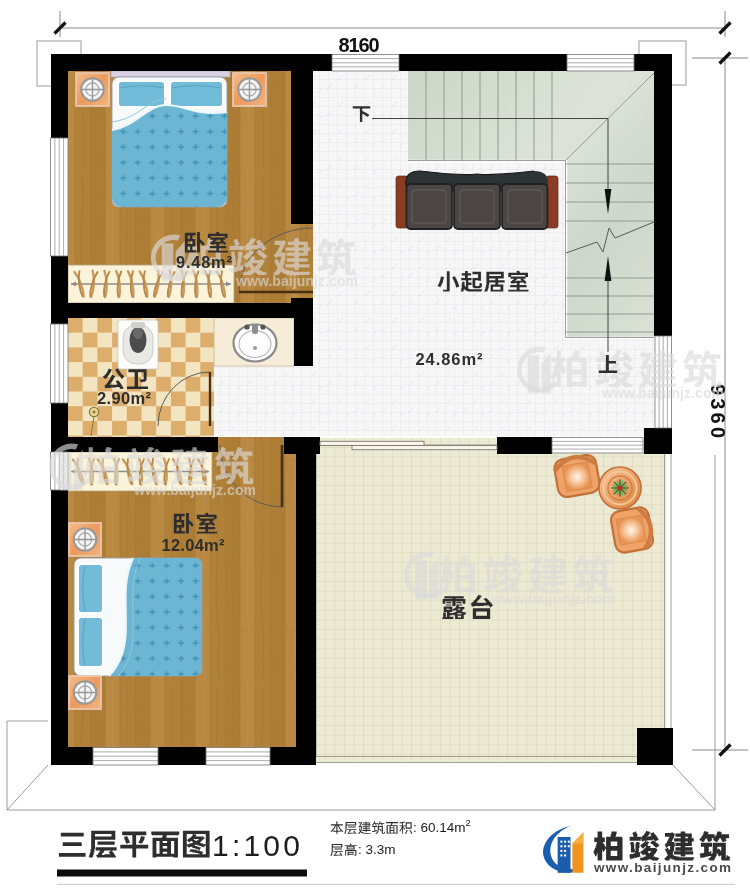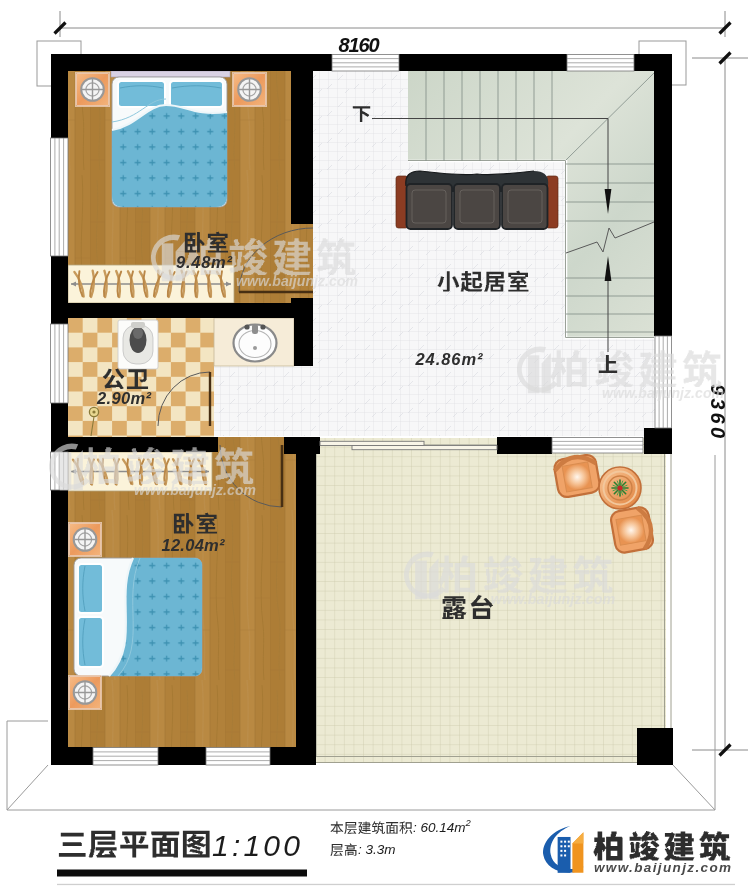--- a/index.html
+++ b/index.html
@@ -1,14 +1,14 @@
 <!DOCTYPE html>
 <html><head><meta charset="utf-8"><style>
 html,body{margin:0;padding:0;background:#fff;}
-#page{position:relative;width:748px;height:892px;overflow:hidden;font-family:"Liberation Sans",sans-serif;font-style:italic;}
+#page{position:relative;width:748px;height:892px;overflow:hidden;font-family:"Liberation Sans",sans-serif;}
 text{font-family:"Liberation Sans",sans-serif;}
 </style></head><body>
 <div id="page">
 <svg width="750" height="892" viewBox="0 0 750 892">
 <defs>
 
 <path id="b5367" d="M30 4h5v1h-5zM4 6h23v5h-23zM14 11h7v1h-7zM15 12h5v6h-5zM4 11h6v8h-6zM14 18h7v1h-7zM30 5h6v15h-6zM30 20h8v1h-8zM30 21h9v1h-9zM30 22h10v1h-10zM4 19h22v5h-22zM30 23h11v1h-11zM30 24h12v1h-12zM30 25h13v1h-13zM30 26h14v1h-14zM37 27h8v1h-8zM38 28h7v1h-7zM4 24h6v6h-6zM20 24h6v6h-6zM39 29h7v1h-7zM40 30h6v1h-6zM41 31h4v1h-4zM41 32h3v1h-3zM4 30h22v5h-22zM15 35h5v7h-5zM4 35h6v8h-6zM14 42h7v1h-7zM30 27h6v21h-6zM4 43h24v5h-24z"></path>
 <path id="b5ba4" d="M25 3h1v1h-1zM22 4h4v1h-4zM20 5h7v1h-7zM21 6h6v1h-6zM21 7h7v1h-7zM3 8h42v5h-42zM3 13h6v3h-6zM39 13h6v3h-6zM3 16h42v1h-42zM8 17h32v4h-32zM15 21h7v1h-7zM30 21h5v1h-5zM14 22h7v1h-7zM29 22h7v1h-7zM12 23h8v1h-8zM30 23h7v1h-7zM11 24h8v1h-8zM31 24h7v1h-7zM10 25h8v1h-8zM20 25h19v1h-19zM8 26h32v1h-32zM8 27h33v1h-33zM8 28h34v1h-34zM8 29h20v1h-20zM36 29h5v1h-5zM9 30h7v1h-7zM37 30h3v1h-3zM37 31h2v1h-2zM21 30h6v4h-6zM7 34h35v5h-35zM21 39h6v5h-6zM3 44h43v4h-43z"></path>
 <path id="b516c" d="M14 5h1v1h-1zM32 5h2v1h-2zM14 6h5v1h-5zM29 6h5v1h-5zM13 7h7v2h-7zM28 7h7v2h-7zM12 9h8v1h-8zM29 9h7v1h-7zM12 10h7v1h-7zM29 10h8v1h-8zM11 11h8v1h-8zM30 11h7v1h-7zM11 12h7v1h-7zM30 12h8v1h-8zM10 13h8v1h-8zM31 13h8v1h-8zM9 14h8v1h-8zM32 14h7v1h-7zM9 15h7v1h-7zM32 15h8v1h-8zM8 16h8v1h-8zM33 16h8v1h-8zM7 17h8v1h-8zM34 17h8v1h-8zM6 18h9v1h-9zM35 18h8v1h-8zM6 19h8v1h-8zM20 19h3v1h-3zM35 19h9v1h-9zM4 20h9v1h-9zM20 20h6v1h-6zM36 20h9v1h-9zM3 21h9v1h-9zM37 21h9v1h-9zM19 21h8v2h-8zM2 22h10v1h-10zM38 22h8v1h-8zM2 23h9v1h-9zM39 23h6v1h-6zM18 23h8v2h-8zM4 24h6v1h-6zM39 24h5v1h-5zM5 25h4v1h-4zM17 25h8v1h-8zM40 25h3v1h-3zM6 26h2v1h-2zM17 26h7v1h-7zM41 26h1v1h-1zM16 27h8v1h-8zM16 28h7v1h-7zM15 29h8v1h-8zM14 30h8v1h-8zM32 30h3v1h-3zM14 31h7v1h-7zM30 31h5v1h-5zM13 32h8v1h-8zM29 32h7v1h-7zM12 33h8v1h-8zM29 33h8v1h-8zM12 34h7v1h-7zM30 34h8v1h-8zM11 35h7v1h-7zM31 35h7v1h-7zM10 36h8v1h-8zM31 36h8v1h-8zM9 37h8v1h-8zM32 37h8v1h-8zM8 38h8v1h-8zM31 38h9v1h-9zM7 39h34v1h-34zM6 40h36v1h-36zM5 41h37v1h-37zM6 42h37v2h-37zM6 44h23v1h-23zM36 44h8v1h-8zM7 45h11v1h-11zM37 45h8v1h-8zM7 46h2v1h-2zM38 46h7v1h-7zM38 47h5v1h-5z"></path>
 <path id="b536b" d="M5 7h38v6h-38zM37 13h6v14h-6zM36 27h7v1h-7zM28 28h15v1h-15zM29 29h13v2h-13zM30 31h11v1h-11zM30 32h10v1h-10zM31 33h4v1h-4zM18 13h7v30h-7zM2 43h44v5h-44z"></path>

